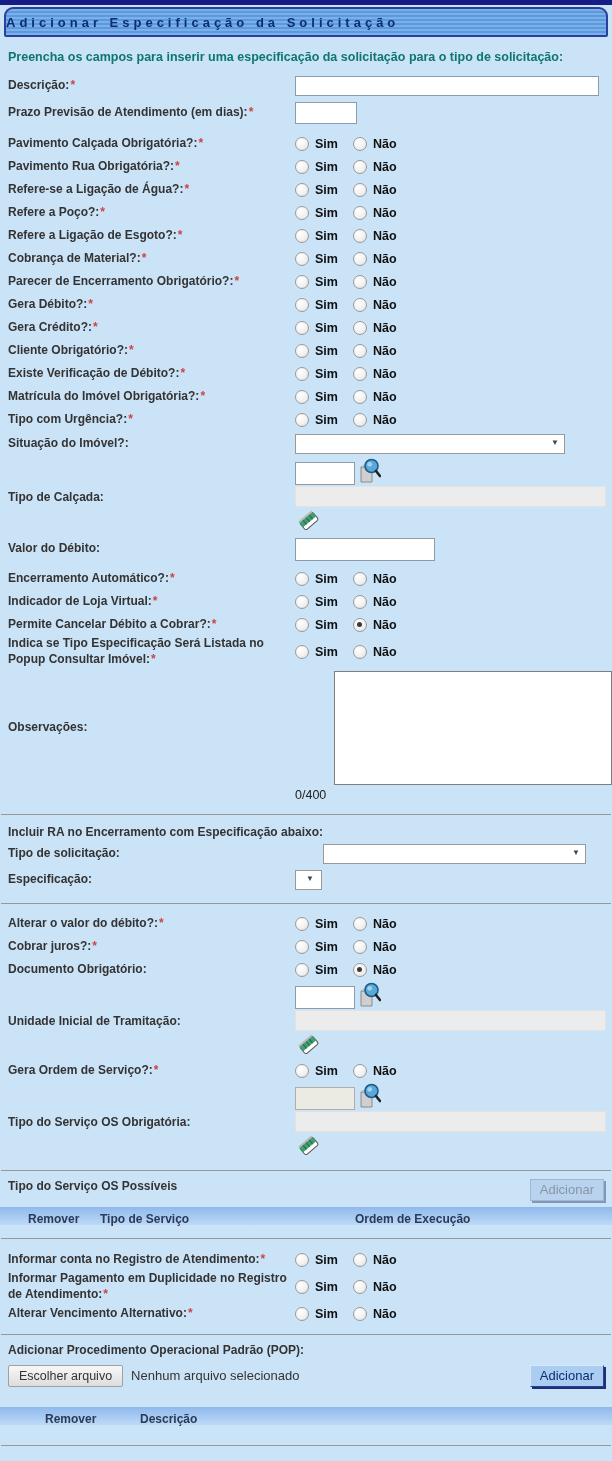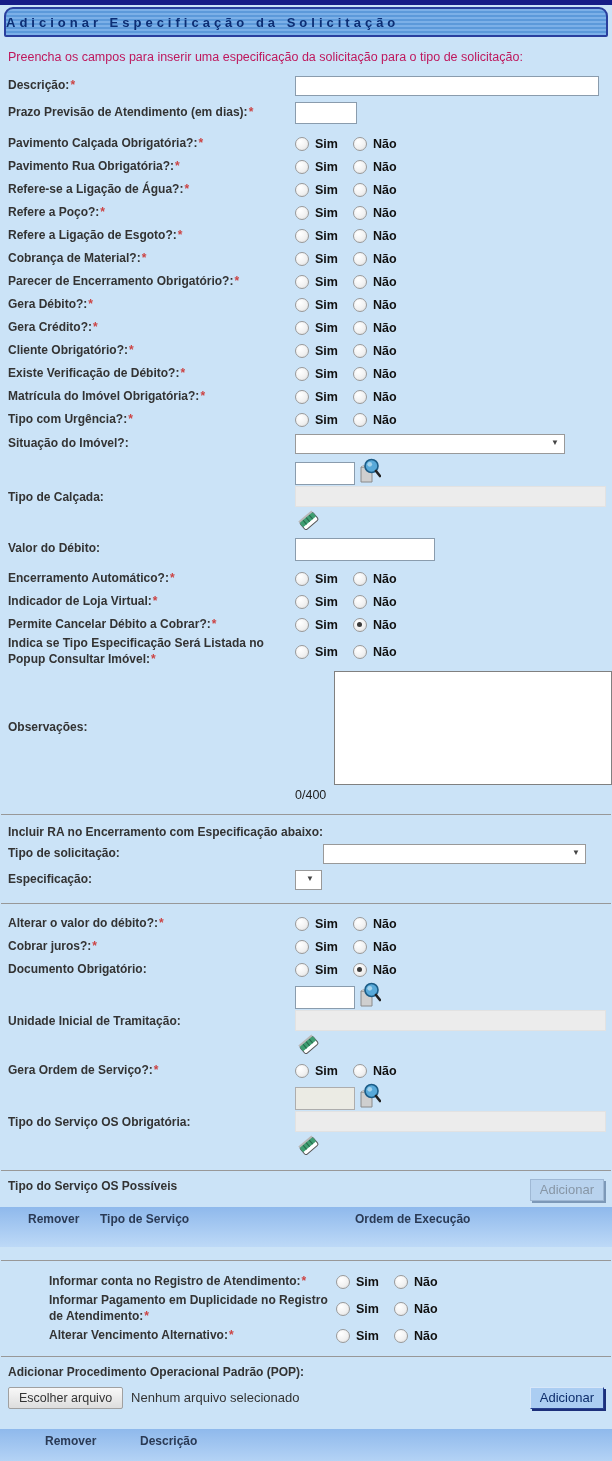--- a/index.html
+++ b/index.html
@@ -12,42 +12,42 @@
   .titlebox{
     margin:2px 4px 0 4px;height:26px;
     border:2px solid #2a3f9e;border-radius:9px 9px 2px 2px;
     background:repeating-linear-gradient(180deg,#7cb0e8 0 2px,#5c99da 2px 4px);
     display:flex;align-items:center;
   }
   .titlebox .t{
     color:#0c2e74;font-weight:bold;font-size:13px;letter-spacing:4px;
     white-space:nowrap;
   }
-  .intro{padding:13px 8px 8px 8px;font-size:12.5px;font-weight:normal;color:#be185d;}
+  .intro{padding:13px 8px 8px 8px;font-size:12.5px;font-weight:bold;color:#0f766e;}
   .row{display:flex;align-items:center;padding-left:8px;min-height:23px;}
   .lbl{width:287px;flex:0 0 287px;font-weight:bold;font-size:12px;color:#333;line-height:1.3;}
   .star{color:#cc4444;margin-left:1px;}
   .ctl{display:flex;align-items:center;}
   .radio{
     width:12px;height:12px;border-radius:50%;border:1px solid #9a9a9a;
     background:radial-gradient(circle at 35% 30%,#ffffff 0%,#f0f0f0 60%,#d6d6d6 100%);
     display:inline-block;box-sizing:content-box;
   }
   .radio.checked::after{content:"";display:block;width:5px;height:5px;margin:3.5px;border-radius:50%;background:#3a3a3a;}
   .rlbl{font-weight:bold;font-size:12.5px;color:#111;margin:0 15px 0 6px;}
   .inp{height:18px;border:1px solid #8a9cad;background:#fff;padding:0 2px;font-size:12px;font-family:"Liberation Sans",sans-serif;}
   .inp.dis{background:#ebebe4;border-color:#adadad;}
   .grayfield{width:311px;height:21px;background:#ececec;border:1px solid #e2e2e2;box-sizing:border-box;}
   .sel{position:relative;height:20px;border:1px solid #999;background:#fff;box-sizing:border-box;}
   .sel .arr{position:absolute;right:5px;top:4px;font-size:8px;color:#444;line-height:1;}
   textarea.obs{width:298px;height:108px;border:1px solid #808080;resize:none;font-family:"Liberation Sans",sans-serif;}
   .counter{font-size:12.5px;color:#222;padding-left:295px;margin-top:2px;}
   hr.sep{border:none;border-top:1px solid #989898;margin:0 1px;}
   .secttl{font-weight:bold;font-size:12px;color:#333;padding-left:8px;}
-  .band{position:relative;height:40px;background:linear-gradient(180deg,#8fb9ec,#bdd9f7);
+  .band{position:relative;height:18px;background:linear-gradient(180deg,#8fb9ec,#bdd9f7);
         font-weight:bold;font-size:12px;color:#2a3a55;}
   .band .th{position:absolute;top:5px;}
   .btn{
     background:#abcdf2;color:#0d2d6b;font-size:13px;
     border:1px solid #27408f;border-top-color:#d7e7f9;border-left-color:#d7e7f9;
     box-shadow:2px 2px 0 #1c2f7a;padding:2px 9px 3px 9px;
     font-family:"Liberation Sans",sans-serif;cursor:pointer;white-space:nowrap;
   }
   .btn.disabled{
     color:#8796a6;background:#b9d3ee;border:1px solid #9fb8d4;
@@ -422,21 +422,21 @@
   <button class="btn disabled">Adicionar</button>
 </div>
 <div class="band" style="margin-top:6px;">
   <span class="th" style="left:28px;">Remover</span>
   <span class="th" style="left:100px;">Tipo de Serviço</span>
   <span class="th" style="left:355px;">Ordem de Execução</span>
 </div>
 
 <hr class="sep" style="margin-top:13px;">
 
-<div style="margin-top:9px;padding-left:41px;">
+<div style="margin-top:9px;">
   <div class="row">
       <div class="lbl"><span>Informar conta no Registro de Atendimento:</span><span class="star">*</span></div>
       <div class="ctl">
         <span class="radio"></span>
         <span class="rlbl">Sim</span>
         <span class="radio"></span>
         <span class="rlbl">Não</span>
       </div>
     </div>
   <div class="row" style="min-height:30px;">

